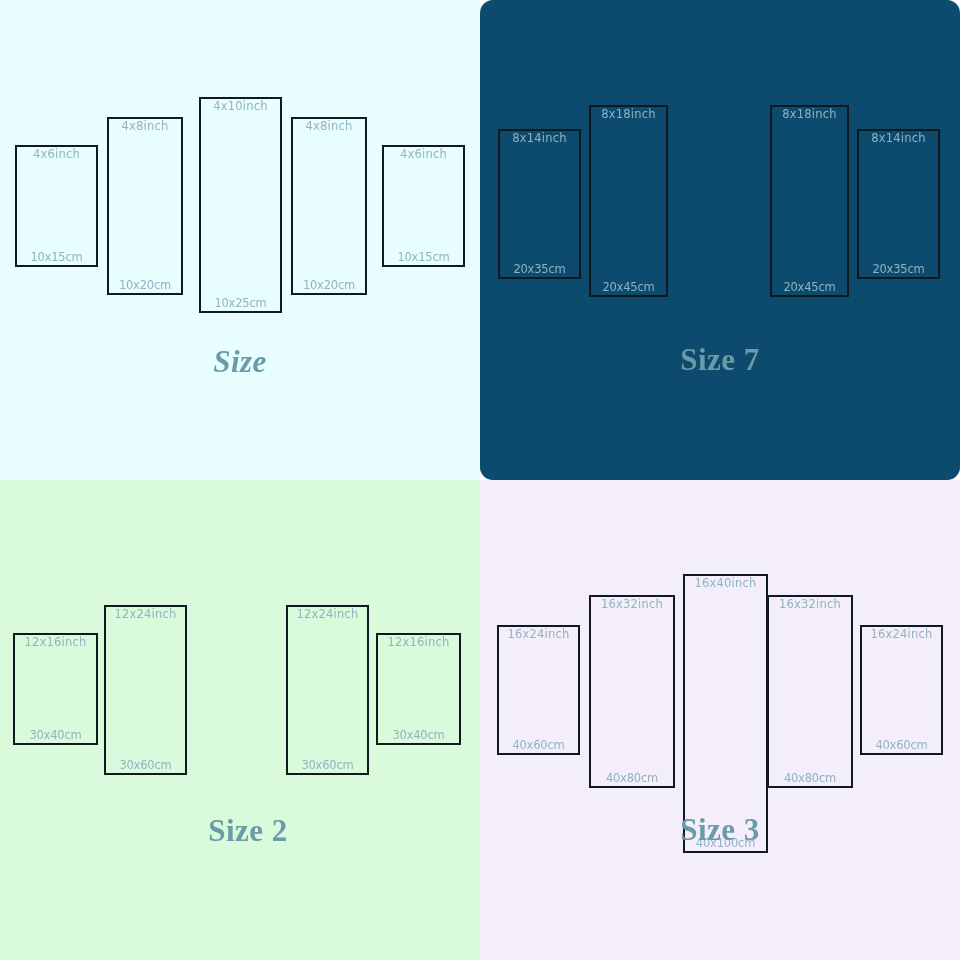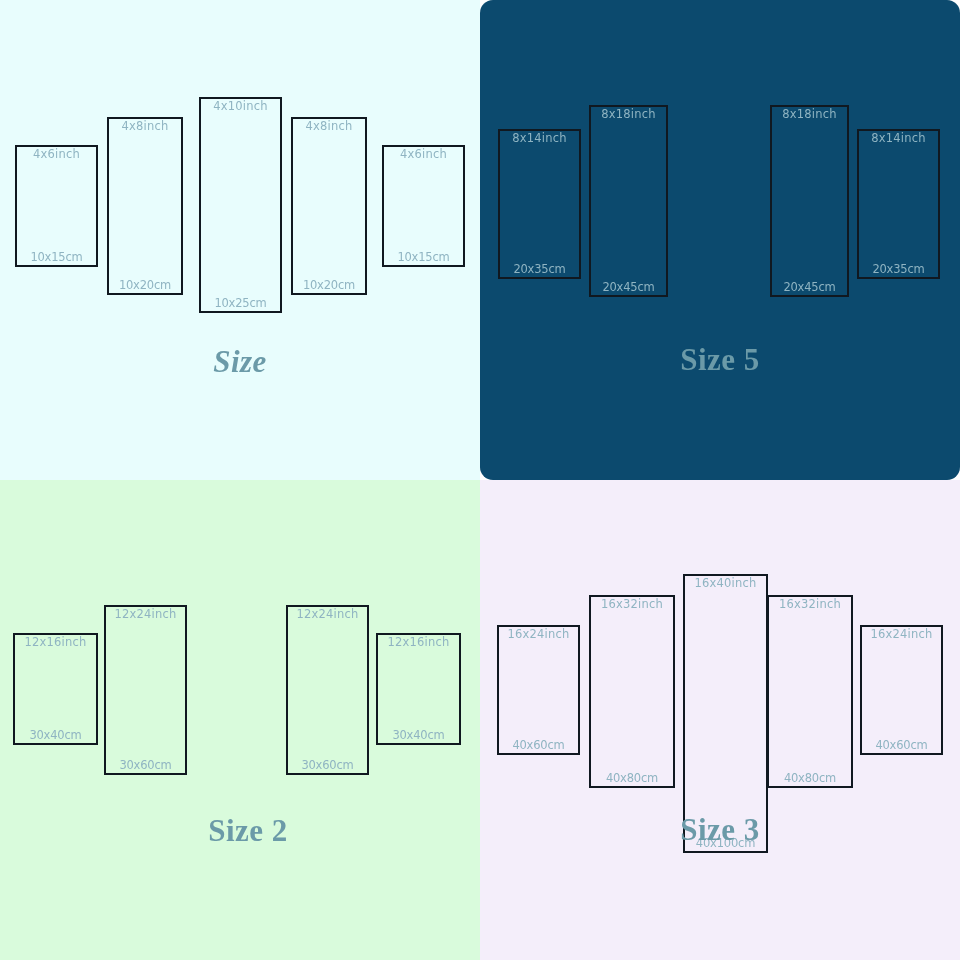--- a/index.html
+++ b/index.html
@@ -115,21 +115,21 @@
         </div>
         <div class="panel" style="left: 290px; top: 105px; width: 79px; height: 192px; border-color: rgb(16, 24, 32);">
           <div class="panel-label inch" style="color: rgb(143, 180, 194);">8x18inch</div>
           <div class="panel-label cm" style="color: rgb(143, 180, 194);">20x45cm</div>
         </div>
         <div class="panel" style="left: 377px; top: 129px; width: 83px; height: 150px; border-color: rgb(16, 24, 32);">
           <div class="panel-label inch" style="color: rgb(143, 180, 194);">8x14inch</div>
           <div class="panel-label cm" style="color: rgb(143, 180, 194);">20x35cm</div>
         </div>
       </div>
-      <div class="quad-title" style="top: 342px; color: rgb(107, 154, 168);">Size 5</div>
+      <div class="quad-title" style="top: 342px; color: rgb(107, 154, 168);">Size 7</div>
     </div>
     <div class="quadrant" style="background: rgb(217, 251, 220);">
       <div class="panels">
         <div class="panel" style="left: 13px; top: 153px; width: 85px; height: 112px; border-color: rgb(16, 24, 32);">
           <div class="panel-label inch" style="color: rgb(143, 180, 194);">12x16inch</div>
           <div class="panel-label cm" style="color: rgb(143, 180, 194);">30x40cm</div>
         </div>
         <div class="panel" style="left: 104px; top: 125px; width: 83px; height: 170px; border-color: rgb(16, 24, 32);">
           <div class="panel-label inch" style="color: rgb(143, 180, 194);">12x24inch</div>
           <div class="panel-label cm" style="color: rgb(143, 180, 194);">30x60cm</div>

